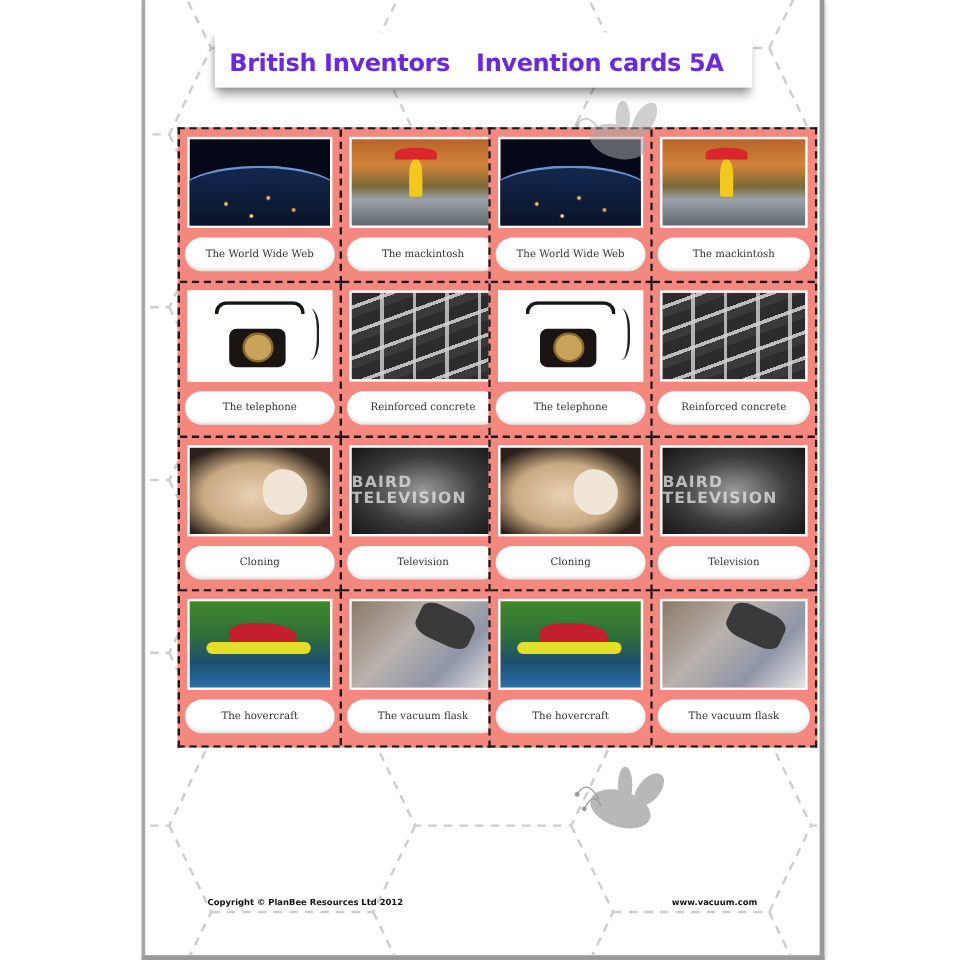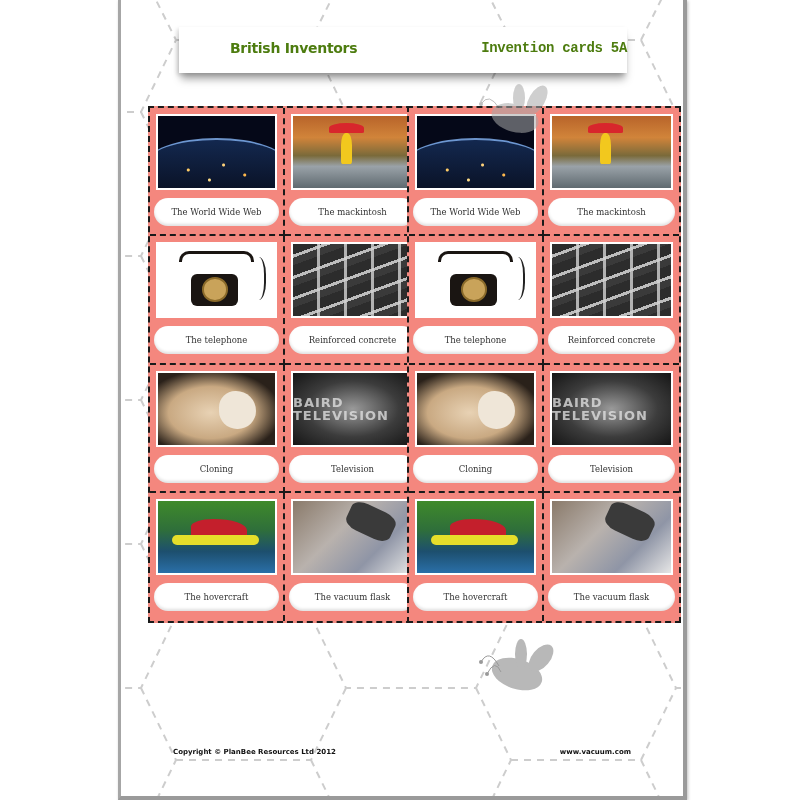--- a/index.html
+++ b/index.html
@@ -12,24 +12,24 @@
     overflow:hidden;
   }
   .hexbg { position:absolute; left:0; top:0; width:562px; height:796px; }
   .header-banner {
     position:absolute; left:58px; top:27px; width:448px; height:46px;
     background:#ffffff;
     box-shadow: 0 8px 8px -2px rgba(0,0,0,0.35), -2px 2px 4px rgba(0,0,0,0.15);
   }
   .header-title, .header-subtitle {
     position:absolute; top:13px; font-family:"DejaVu Sans", sans-serif; font-weight:bold;
-    font-size:14px; color:#4d7c0f; letter-spacing:-0.3px;margin-left:39px;
+    font-size:20px; color:#6d28d9; letter-spacing:-0.3px;
   }
   .header-title { left:12px; }
-  .header-subtitle { right:0;font-family:Liberation Mono, monospace; }
+  .header-subtitle { right:24px; }
 
   .sheet {
     position:absolute; top:106px; width:274px; height:517px;
     border:2px dashed #1a1a1a;
     background:#f28b82;
     display:grid; grid-template-columns:1fr 1fr; grid-template-rows:repeat(4,1fr);
     box-sizing:border-box;
   }
   .sheet.left { left:27px; }
   .sheet.right { left:286px; }

